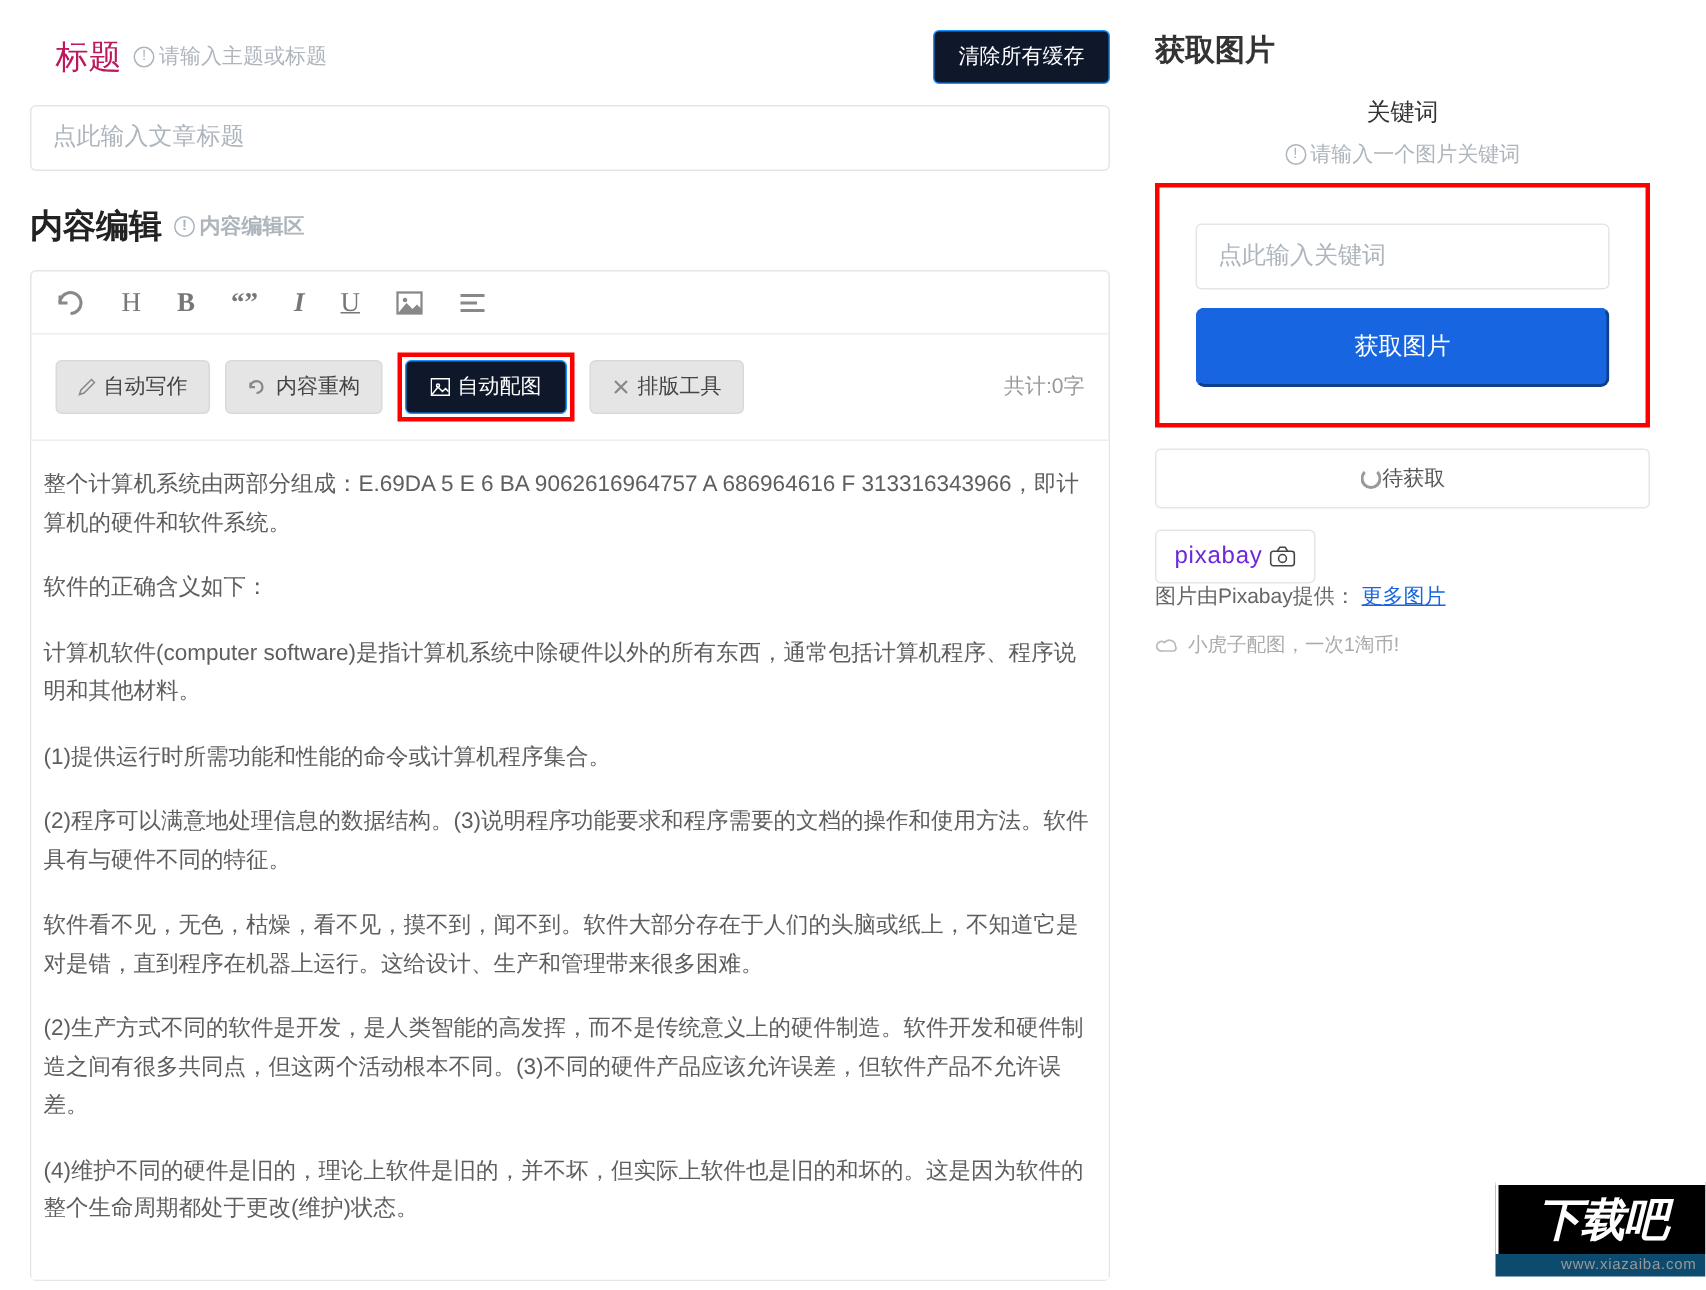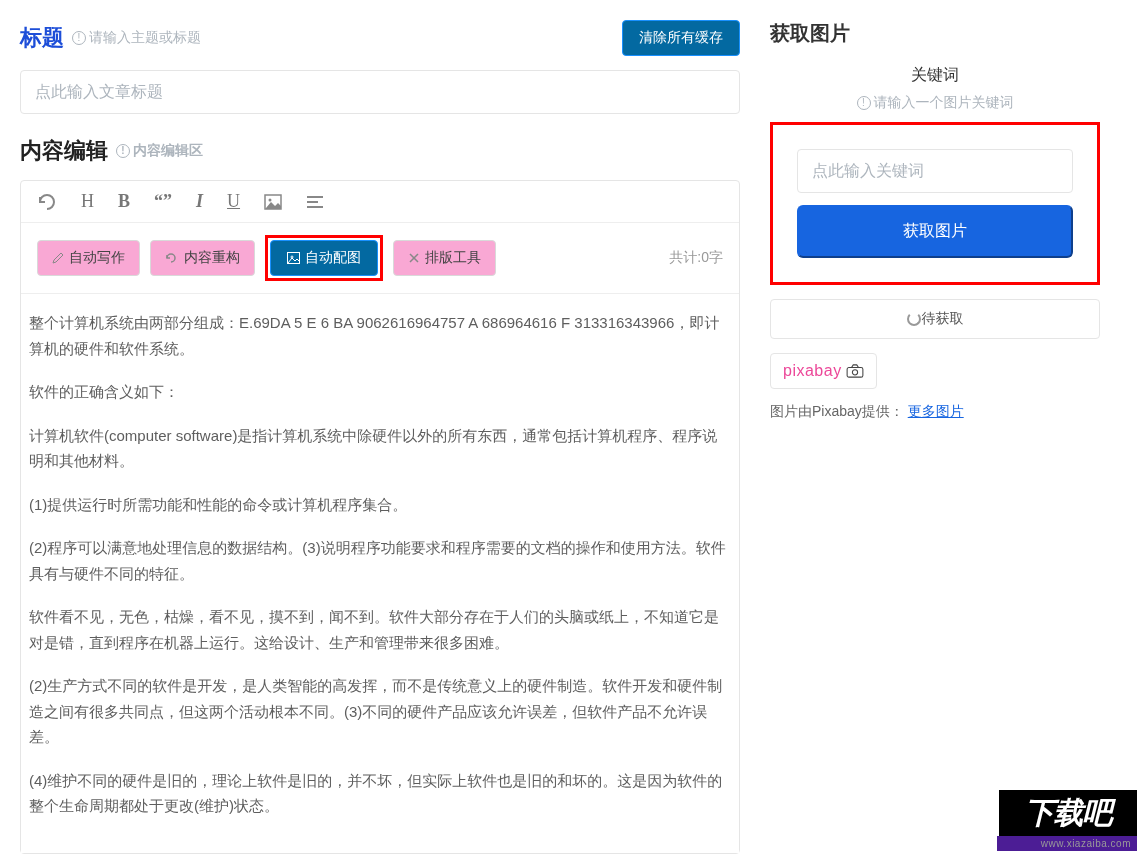--- a/index.html
+++ b/index.html
@@ -4,28 +4,28 @@
 <style>
 * { margin: 0; padding: 0; box-sizing: border-box; }
 body { font-family: -apple-system, "PingFang SC", "Microsoft YaHei", sans-serif; background: #fff; font-size: 14px; color: #333; width: 1137px; height: 860px; position: relative; }
 
 .main-layout { display: flex; padding: 20px 0 0 20px; height: 100%; }
 .left-col { width: 740px; padding-right: 20px; }
 .right-col { width: 340px; padding-left: 10px; }
 
 .section-header { display: flex; align-items: center; justify-content: space-between; margin-bottom: 14px; }
 .section-title-group { display: flex; align-items: center; gap: 8px; }
-.section-title { font-size: 22px; font-weight: 700; color: #1d4ed8; }
+.section-title { font-size: 22px; font-weight: 400; color: #be185d; margin-left: 17px; }
 .section-hint { font-size: 14px; color: #adb5bd; display: flex; align-items: center; gap: 3px; }
 .hint-icon { width: 14px; height: 14px; border: 1px solid #adb5bd; border-radius: 50%; display: inline-flex; align-items: center; justify-content: center; font-size: 10px; line-height: 1; color: #adb5bd; font-style: normal; }
 
 .btn { display: inline-flex; align-items: center; gap: 5px; padding: 8px 16px; border-radius: 4px; border: 1px solid #ddd; background: #fff; cursor: pointer; font-size: 14px; color: #444; }
-.btn-primary { background: #0369a1; border-color: #1890ff; color: #fff; }
+.btn-primary { background: #0f172a; border-color: #1890ff; color: #fff; }
 .btn-primary-lg { background: #1765e0; border-color: #1765e0; color: #fff; font-size: 16px; padding: 14px 0; width: 100%; display: flex; justify-content: center; border-radius: 6px; }
-.btn-tool { padding: 8px 14px; background: #f9a8d4; border: 1px solid #d9d9d9; }
+.btn-tool { padding: 8px 14px; background: #e5e5e5; border: 1px solid #d9d9d9; }
 
 .title-input, .keyword-input { width: 100%; padding: 12px 14px; font-size: 16px; color: #333; border: 1px solid #e5e5e5; border-radius: 4px; outline: none; }
 .title-input::placeholder, .keyword-input::placeholder { color: #adb5bd; }
 
 .section-title-2 { font-size: 22px; font-weight: 600; color: #222; margin-top: 22px; display: flex; align-items: center; gap: 8px; }
 
 .editor-box { border: 1px solid #e5e5e5; border-radius: 4px; margin-top: 14px; }
 .toolbar-icons { display: flex; align-items: center; gap: 24px; padding: 10px 16px; border-bottom: 1px solid #eee; color: #888; font-size: 18px; }
 .tb-icon { cursor: pointer; color: #777; }
 .toolbar-buttons { display: flex; align-items: center; gap: 10px; padding: 12px 16px; border-bottom: 1px solid #eee; }
@@ -41,32 +41,32 @@
 .right-section-title { font-size: 20px; font-weight: 600; margin-bottom: 18px; }
 .right-label-row { display: flex; align-items: center; gap: 8px; margin-bottom: 10px; flex-direction: column; }
 .right-label { font-size: 16px; font-weight: 500; }
 .right-highlight { border: 3px solid #ff0000; padding: 24px; }
 .keyword-input { font-size: 16px; margin-bottom: 12px; }
 
 .status-pill { border: 1px solid #e5e5e5; border-radius: 4px; padding: 10px; text-align: center; color: #555; margin-top: 14px; display: flex; align-items: center; justify-content: center; gap: 1px; }
 .loading-circle { width: 14px; height: 14px; border: 2px solid #999; border-top-color: transparent; border-radius: 50%; display: inline-block; }
 
 .pixabay-box { border: 1px solid #e5e5e5; border-radius: 4px; padding: 8px 12px; margin-top: 14px; display: flex; align-items: center; width: fit-content; gap: 4px; }
-.pixabay-text { font-family: sans-serif; font-size: 16px; letter-spacing: 0.5px; color: #ec4899; font-weight: 500; }
+.pixabay-text { font-family: sans-serif; font-size: 16px; letter-spacing: 0.5px; color: #6d28d9; font-weight: 500; }
 .camera-icon { width: 18px; height: 14px; }
 
-.attribution { margin-top: 14px; font-size: 14px; color: #666; }
+.attribution { font-size: 14px; color: #666; }
 .attribution a { color: #1765e0; text-decoration: underline; }
 
 .footer-note { margin-top: 14px; font-size: 13px; color: #aaa; display: flex; align-items: center; gap: 6px; }
 .cloud-icon { width: 16px; height: 12px; }
 
 .watermark { position: absolute; bottom: 0; right: 0; width: 140px; height: 72px; }
 .watermark .wm-body { background: #000; color: #fff; font-style: italic; font-weight: 900; font-size: 30px; text-align: center; padding: 3px 4px 2px; border-top: 2px solid #fff; border-left: 2px solid #fff; font-family: Liberation Sans, sans-serif; letter-spacing: -1px; }
-.watermark .wm-url { background: #4c1d95; color: #999; font-size: 10px; text-align: right; padding: 2px 6px; font-family: Arial, sans-serif; letter-spacing: 0.5px; }
+.watermark .wm-url { background: #0c4a6e; color: #999; font-size: 10px; text-align: right; padding: 2px 6px; font-family: Arial, sans-serif; letter-spacing: 0.5px; }
 
 svg { display: block; }
 </style>
 </head>
 <body>
 
 <div class="main-layout">
 
   <div class="left-col">
 
@@ -200,19 +200,25 @@
           <path d="M6 4 L8 1 L12 1 L14 4" stroke="#444" fill="none" stroke-width="1.2"></path>
           <circle cx="10" cy="9.5" r="3" stroke="#444" fill="none" stroke-width="1.2"></circle>
         </svg>
     </div>
 
     <div class="attribution">
       <span>图片由Pixabay提供：</span>
       <a href="#">更多图片</a>
     </div>
 
+    <div class="footer-note">
+      <svg class="cloud-icon" viewBox="0 0 20 14">
+          <path d="M6 12 A 4 4 0 1 1 8 5 A 5 5 0 0 1 17 8 A 3 3 0 0 1 16 12 Z" stroke="#bbb" fill="none" stroke-width="1.4"></path>
+        </svg>
+      <span>小虎子配图，一次1淘币!</span>
+    </div>
   </div>
 </div>
 
 <div class="watermark">
   <div class="wm-body">下载吧</div>
   <div class="wm-url">www.xiazaiba.com</div>
 </div>
 
 </body></html>

